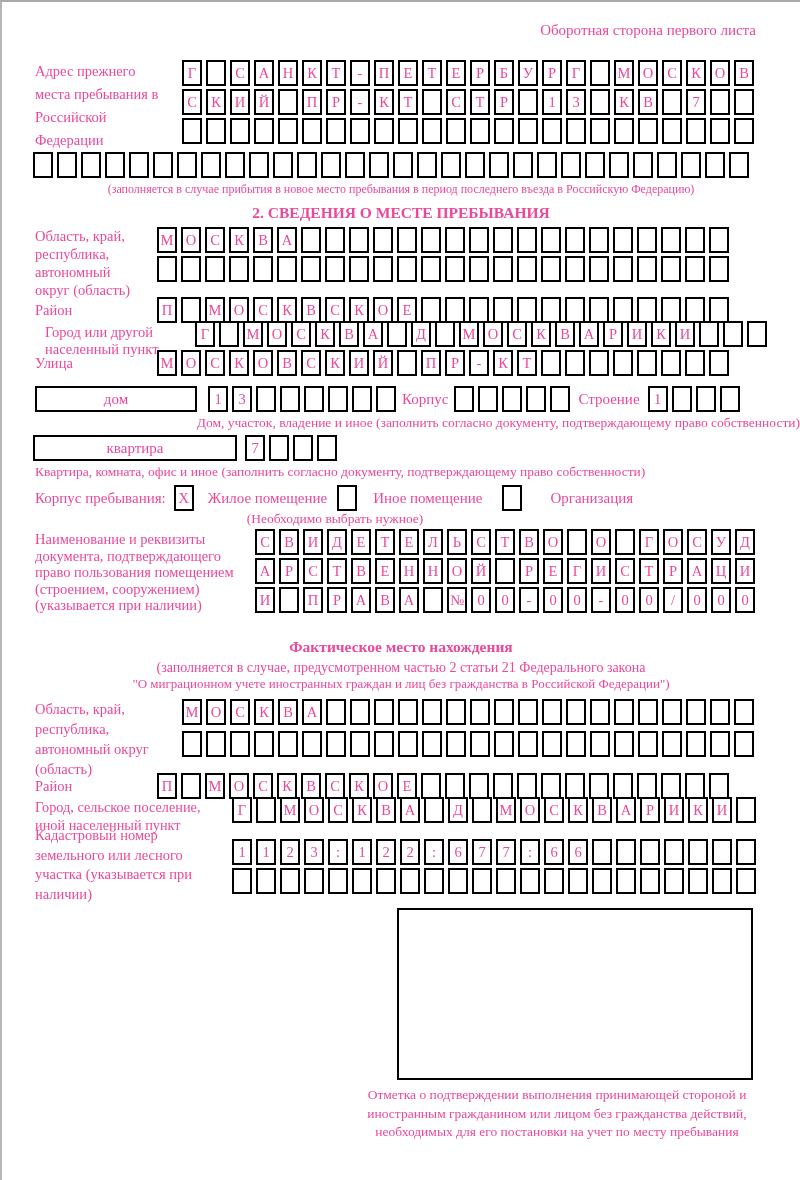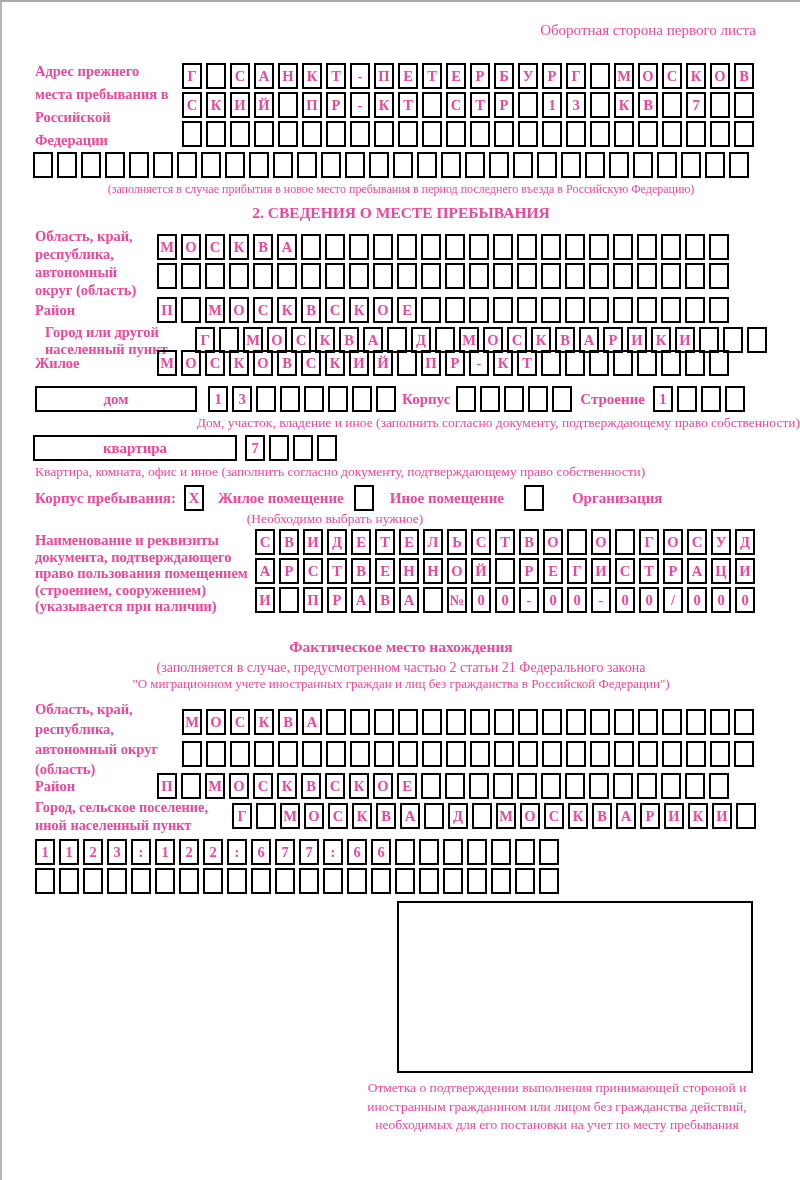--- a/index.html
+++ b/index.html
@@ -12,21 +12,21 @@
     border-left:2px solid #b5b5b5;
     font-family:"Liberation Serif", serif;
     color:#ec4899;
     overflow:hidden;
   }
   .hdr-note{
     padding:20px 44px 0 0;
     text-align:right;
     font-size:15px;
   }
-  .frow{display:flex;align-items:center;font-weight:bold;}
+  .frow{display:flex;align-items:flex-start;}
   .lbl{
     font-size:14.5px;
     line-height:17px;
     flex:0 0 auto;
   }
   .cells{display:flex;flex:0 0 auto;}
   .cell{
     box-sizing:border-box;
     flex:0 0 auto;
     width:20px;height:26px;
@@ -304,21 +304,21 @@
         <span class="cell">И</span>
         <span class="cell">К</span>
         <span class="cell">И</span>
         <span class="cell"></span>
         <span class="cell"></span>
         <span class="cell"></span>
       </div>
   </div>
 
   <div class="frow" style="margin-left:33px;margin-top:-8px;">
-    <div class="lbl" style="width:112px;margin-right:10px;line-height:26px;">Жилое</div>
+    <div class="lbl" style="width:112px;margin-right:10px;line-height:26px;">Улица</div>
     <div class="cells">
         <span class="cell">М</span>
         <span class="cell">О</span>
         <span class="cell">С</span>
         <span class="cell">К</span>
         <span class="cell">О</span>
         <span class="cell">В</span>
         <span class="cell">С</span>
         <span class="cell">К</span>
         <span class="cell">И</span>
@@ -581,20 +581,21 @@
         <span class="cell">А</span>
         <span class="cell">Р</span>
         <span class="cell">И</span>
         <span class="cell">К</span>
         <span class="cell">И</span>
         <span class="cell"></span>
       </div>
   </div>
 
   <div class="frow" style="margin-left:33px;margin-top:-8px;">
+    <div class="lbl" style="width:172px;margin-right:25px;line-height:19.5px;">Кадастровый номер земельного или лесного участка (указывается при наличии)</div>
     <div class="rowstack" style="padding-top:13px;">
       <div class="cells">
           <span class="cell">1</span>
           <span class="cell">1</span>
           <span class="cell">2</span>
           <span class="cell">3</span>
           <span class="cell">:</span>
           <span class="cell">1</span>
           <span class="cell">2</span>
           <span class="cell">2</span>

